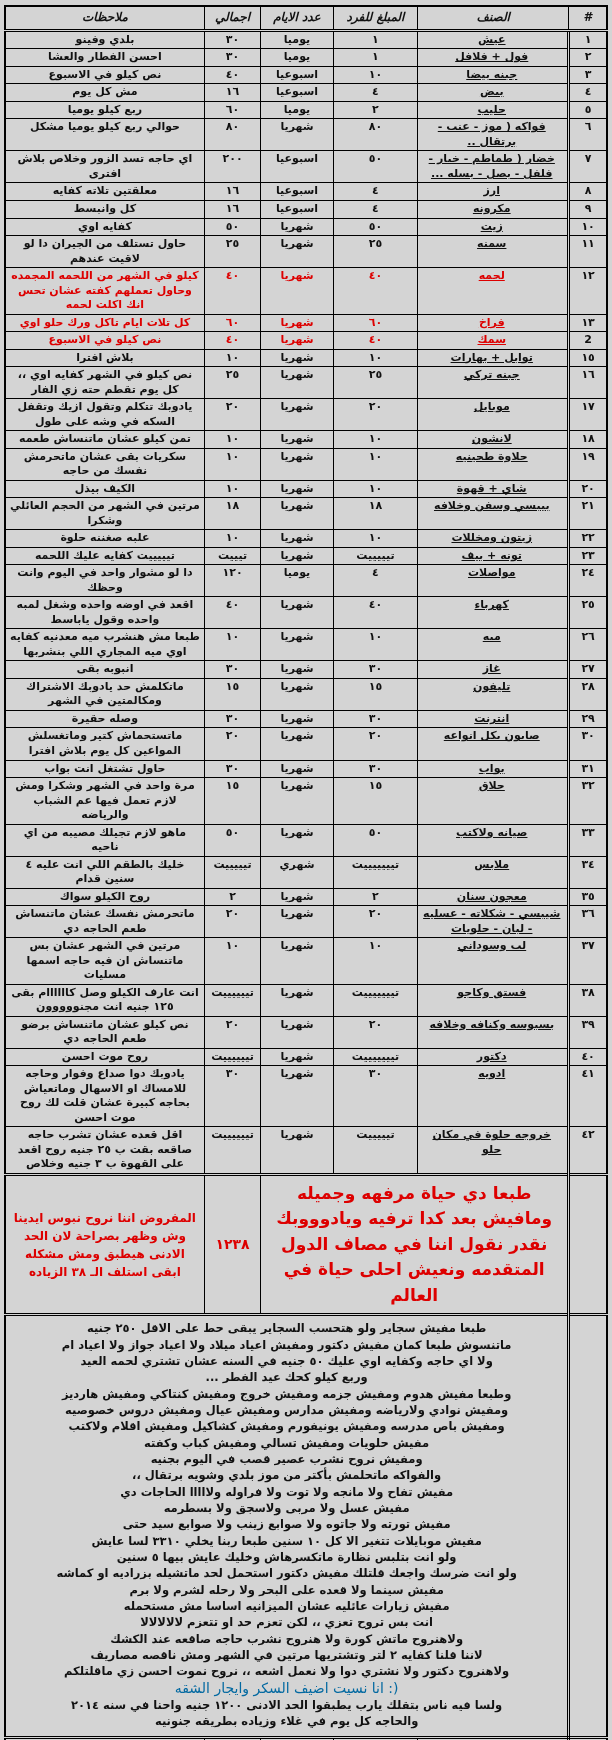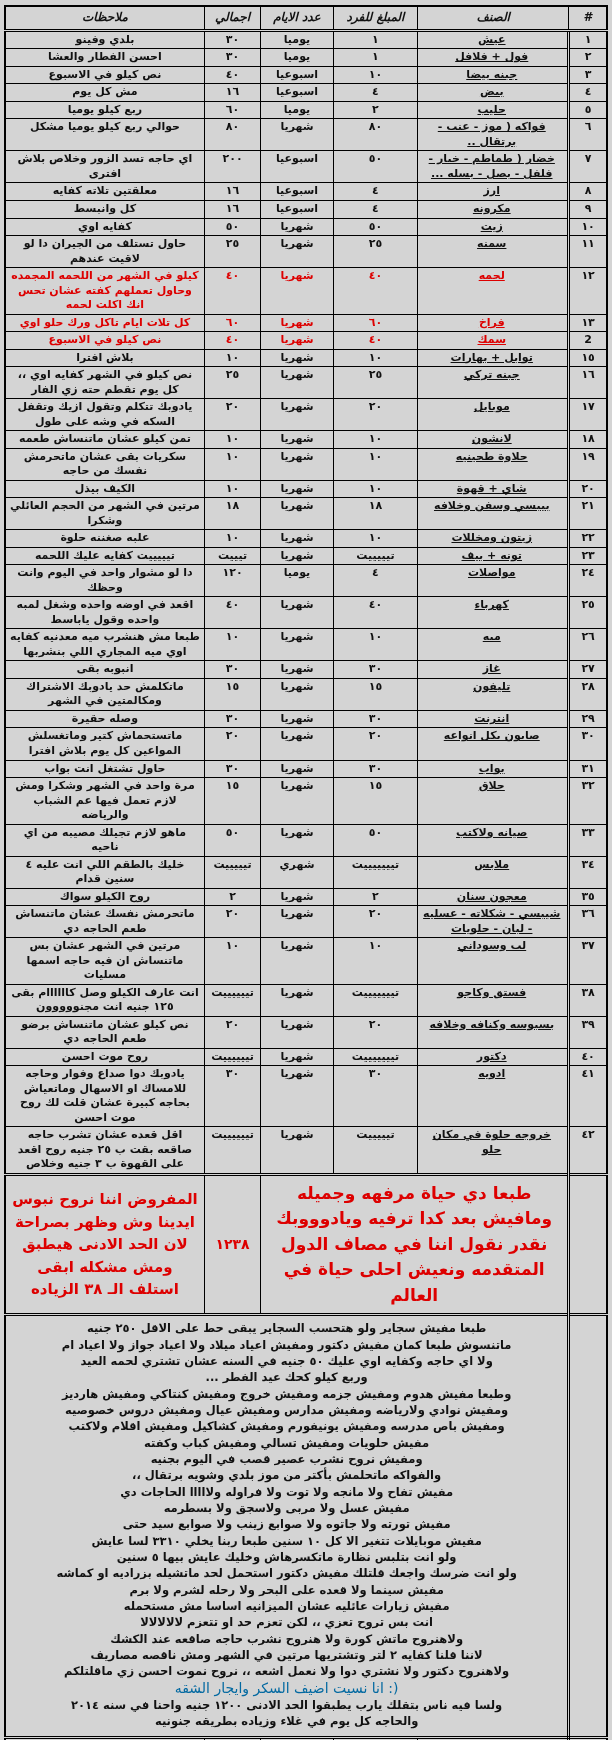--- a/index.html
+++ b/index.html
@@ -49,21 +49,21 @@
   td.red{color:#dd0000;margin-top:28px;}
   tr.sum-row td{
     border-top:3px double #000;
     vertical-align:middle;
     padding:5px 4px;
     color:#dd0000;
   }
   tr.sum-row td.numcol{color:#111;}
   tr.sum-row td.sum-total{font-size:14px;letter-spacing:1px;}
   tr.sum-row td.sum-statement{font-size:17px;line-height:1.5;}
-  tr.sum-row td.sum-notes{font-size:15px;line-height:1.5;margin-top:36px;}
+  tr.sum-row td.sum-notes{font-size:12px;line-height:1.5;margin-top:36px;}
   tr.block-row td{
     border-top:3px double #000;
     border-bottom:3px double #000;
     padding:4px 6px 6px 6px;
   }
   .block-line{
     font-size:11.5px;
     line-height:1.42;
     color:#111;
   }

